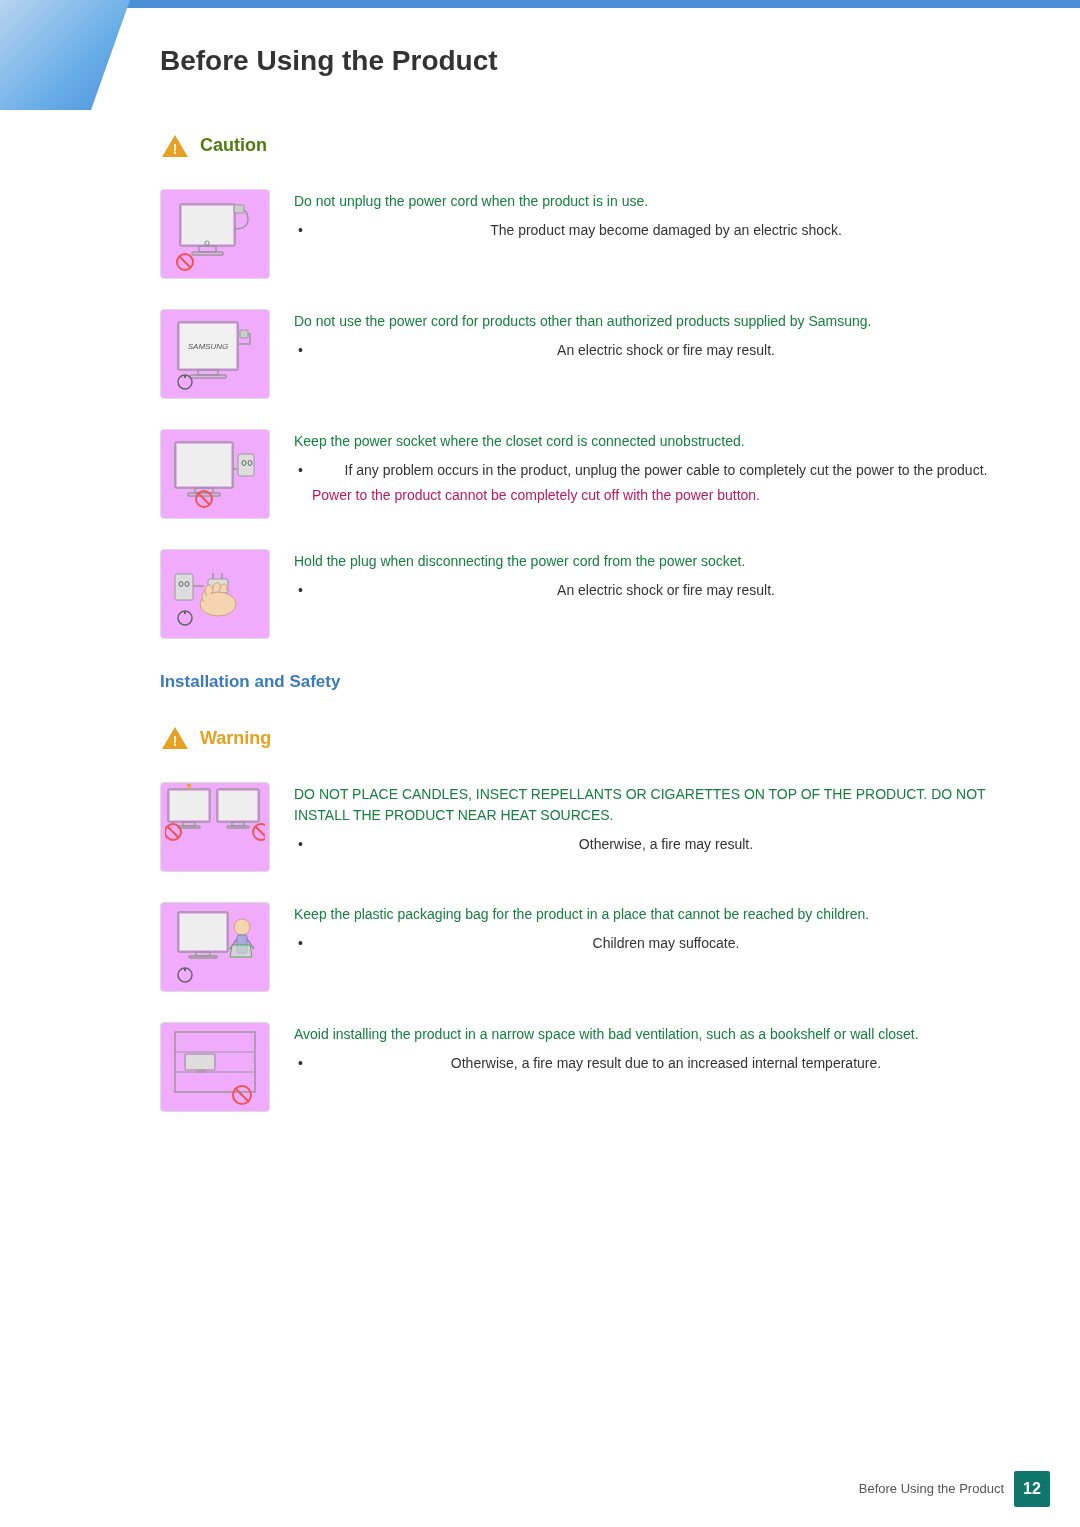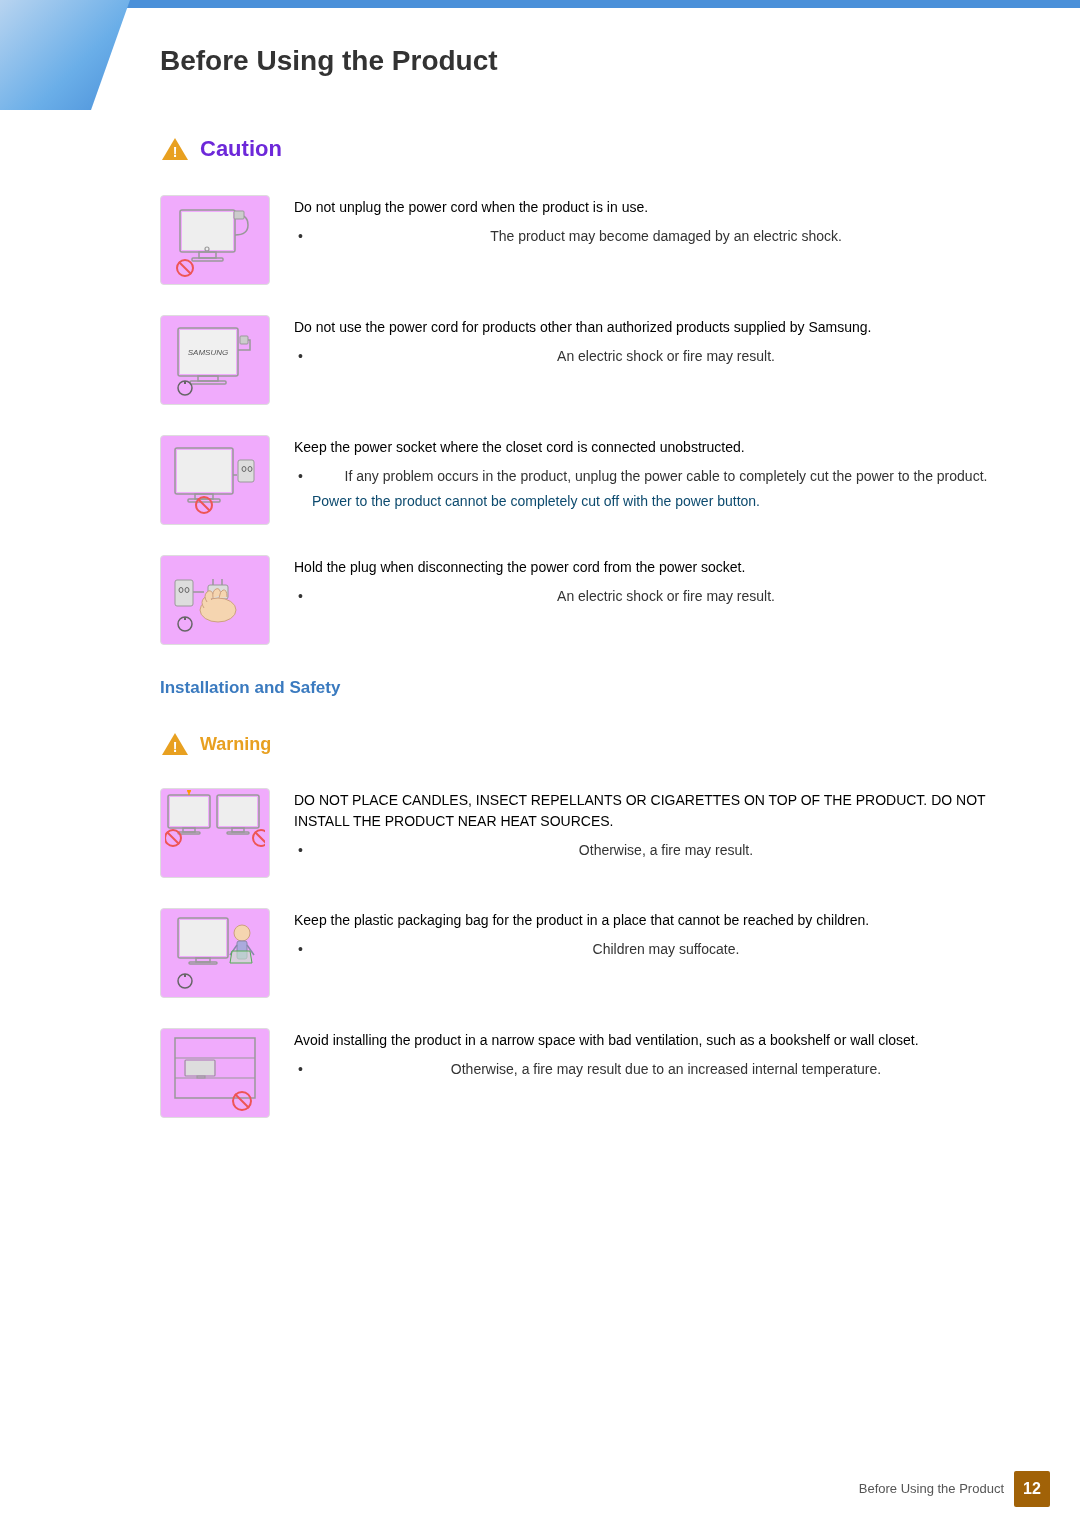--- a/index.html
+++ b/index.html
@@ -53,23 +53,23 @@
 
     
     .caution-header, .warning-header {
       display: flex;
       align-items: center;
       gap: 10px;
       margin-bottom: 30px;
     }
 
     .caution-label {
-      font-size: 22px;
+      font-size: 18px;
       font-weight: bold;
-      color: #6d28d9;
+      color: #4d7c0f;
     }
 
     .warning-label {
       font-size: 18px;
       font-weight: bold;
       color: #e8a020;
     }
 
     
     .warning-triangle {
@@ -105,21 +105,21 @@
       overflow: hidden;
     }
 
     .item-text {
       flex: 1;
       padding-top: 2px;
     }
 
     .item-text p {
       margin-bottom: 8px;
-      color: #000000;
+      color: #15803d;
     }
 
     .item-text ul {
       list-style: none;
       padding-left: 0;
     }
 
     .item-text ul li {
       position: relative;
       padding-left: 18px;
@@ -131,21 +131,21 @@
     .item-text ul li::before {
       content: "•";
       position: absolute;
       left: 4px;
       top: 0;
       color: #333;
     }
 
     .item-text .sub-note {
       padding-left: 18px;
-      color: #0c4a6e;
+      color: #be185d;
       margin-top: 0;
     }
 
     
     .section-divider {
       margin: 20px 0 30px 0;
     }
 
     .installation-safety-title {
       font-size: 17px;
@@ -163,21 +163,21 @@
       align-items: center;
       gap: 10px;
     }
 
     .footer-text {
       font-size: 13px;
       color: #555;
     }
 
     .footer-page-number {
-      background: #a16207;
+      background: #0f766e;
       color: white;
       font-size: 16px;
       font-weight: bold;
       width: 36px;
       height: 36px;
       display: flex;
       align-items: center;
       justify-content: center;
       border-radius: 2px;
     }

